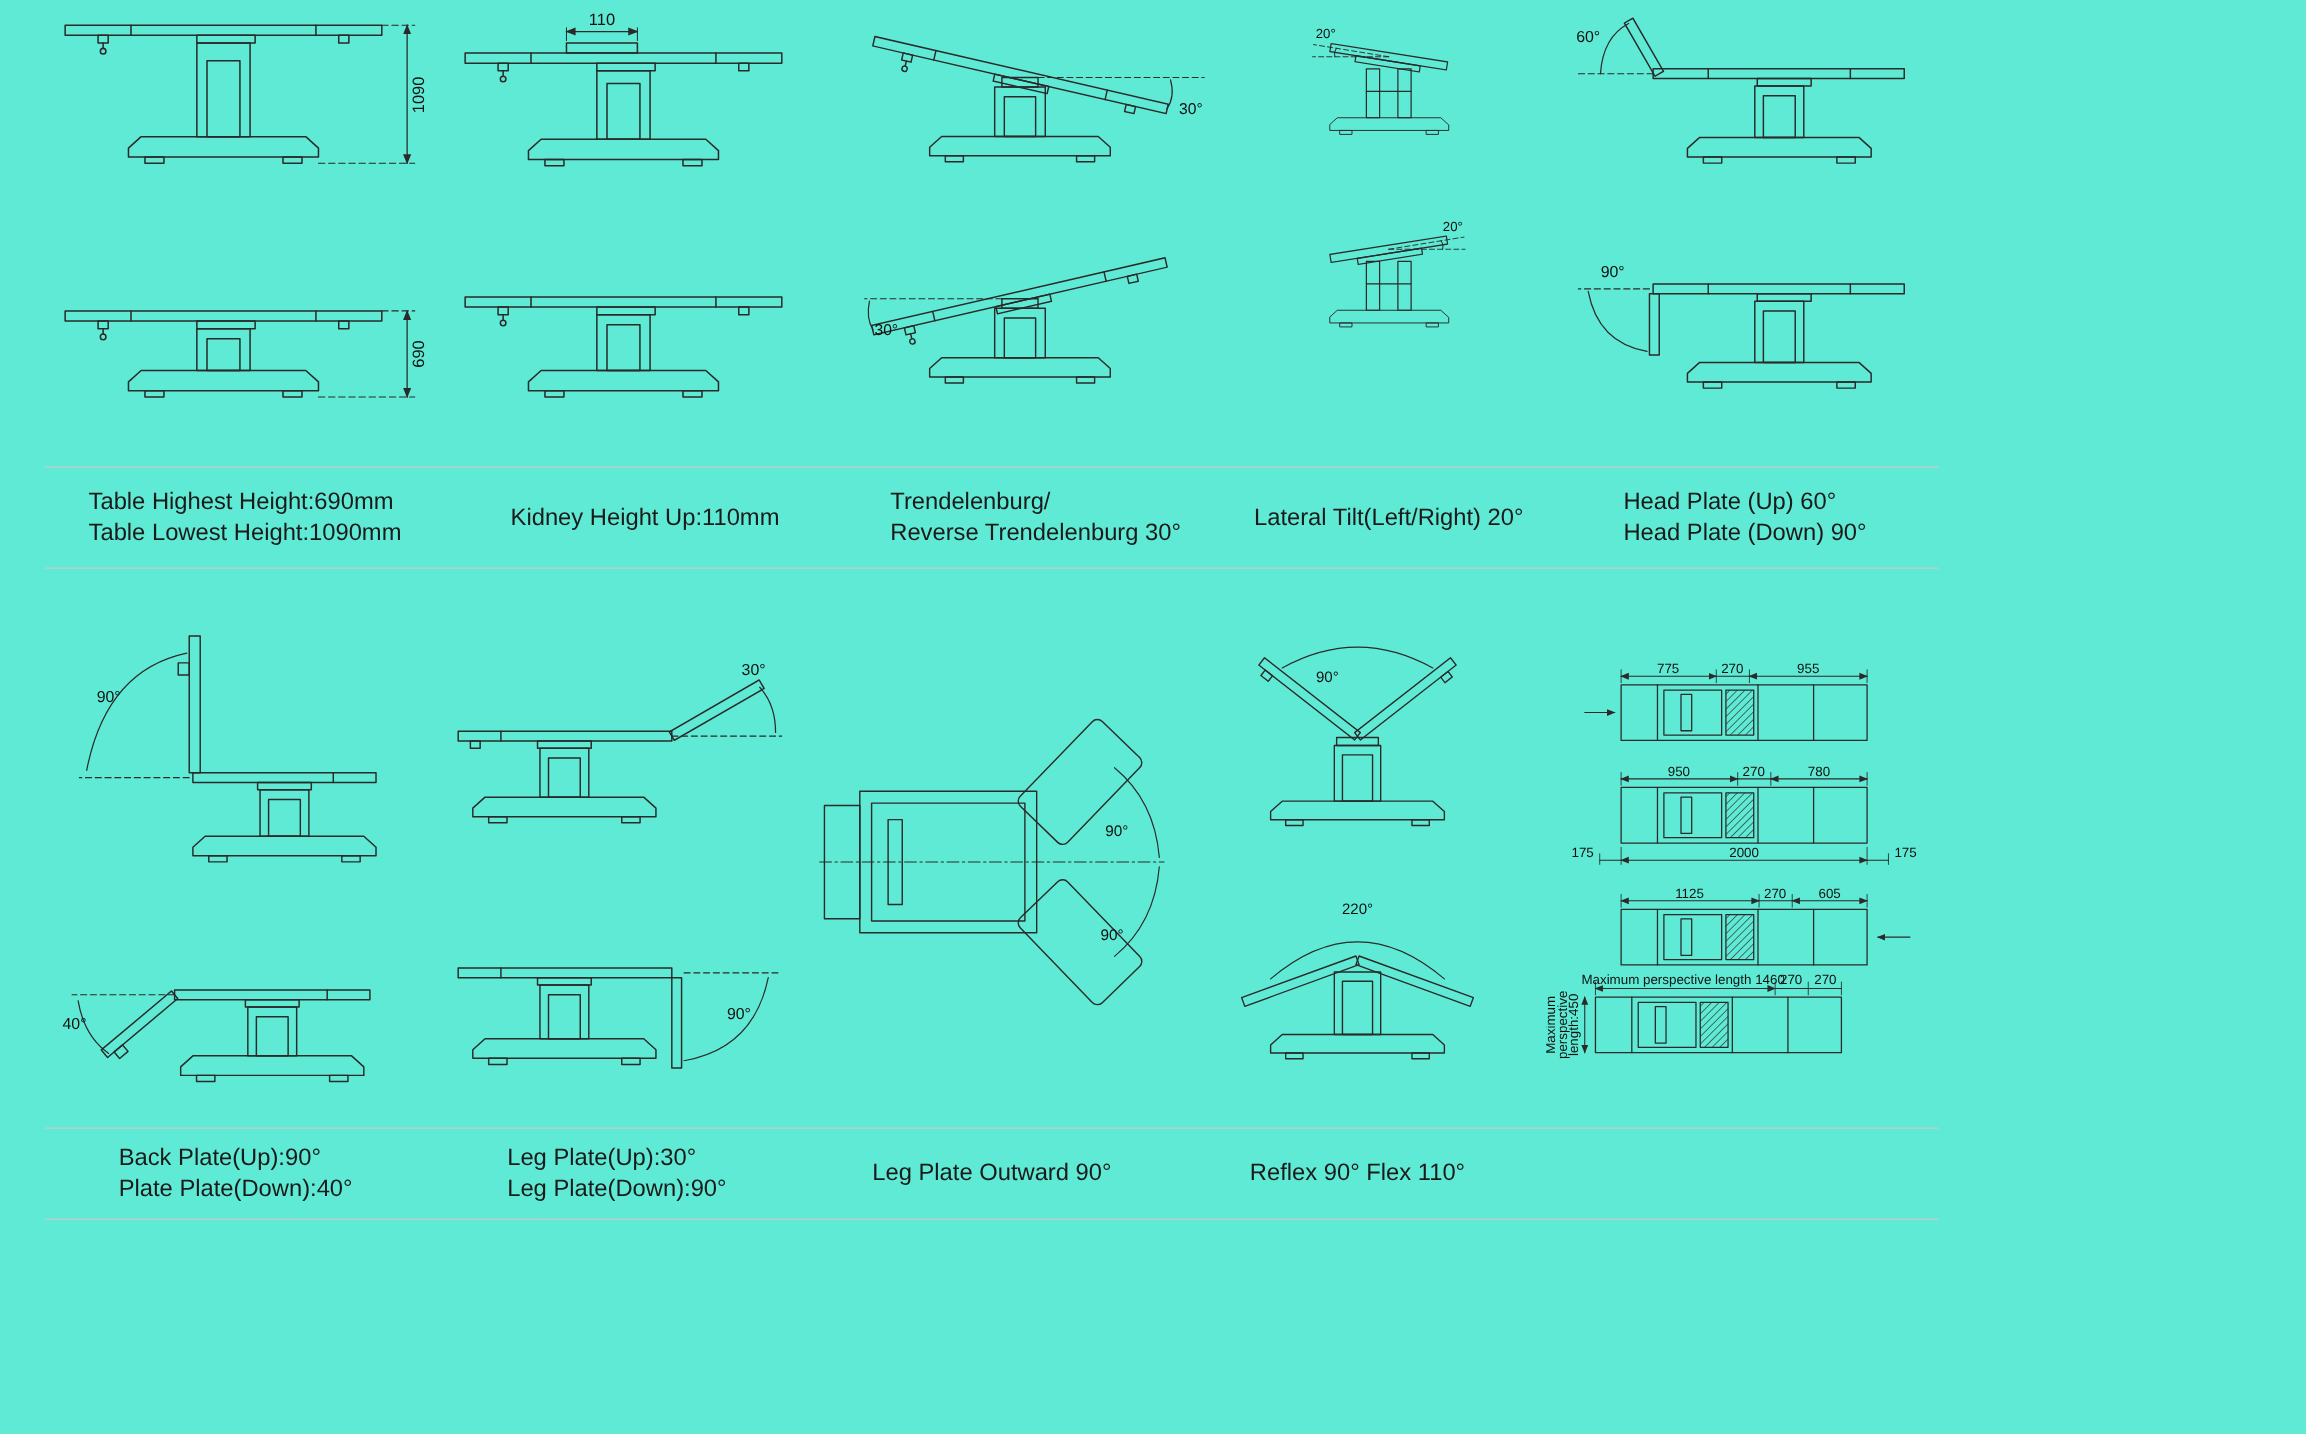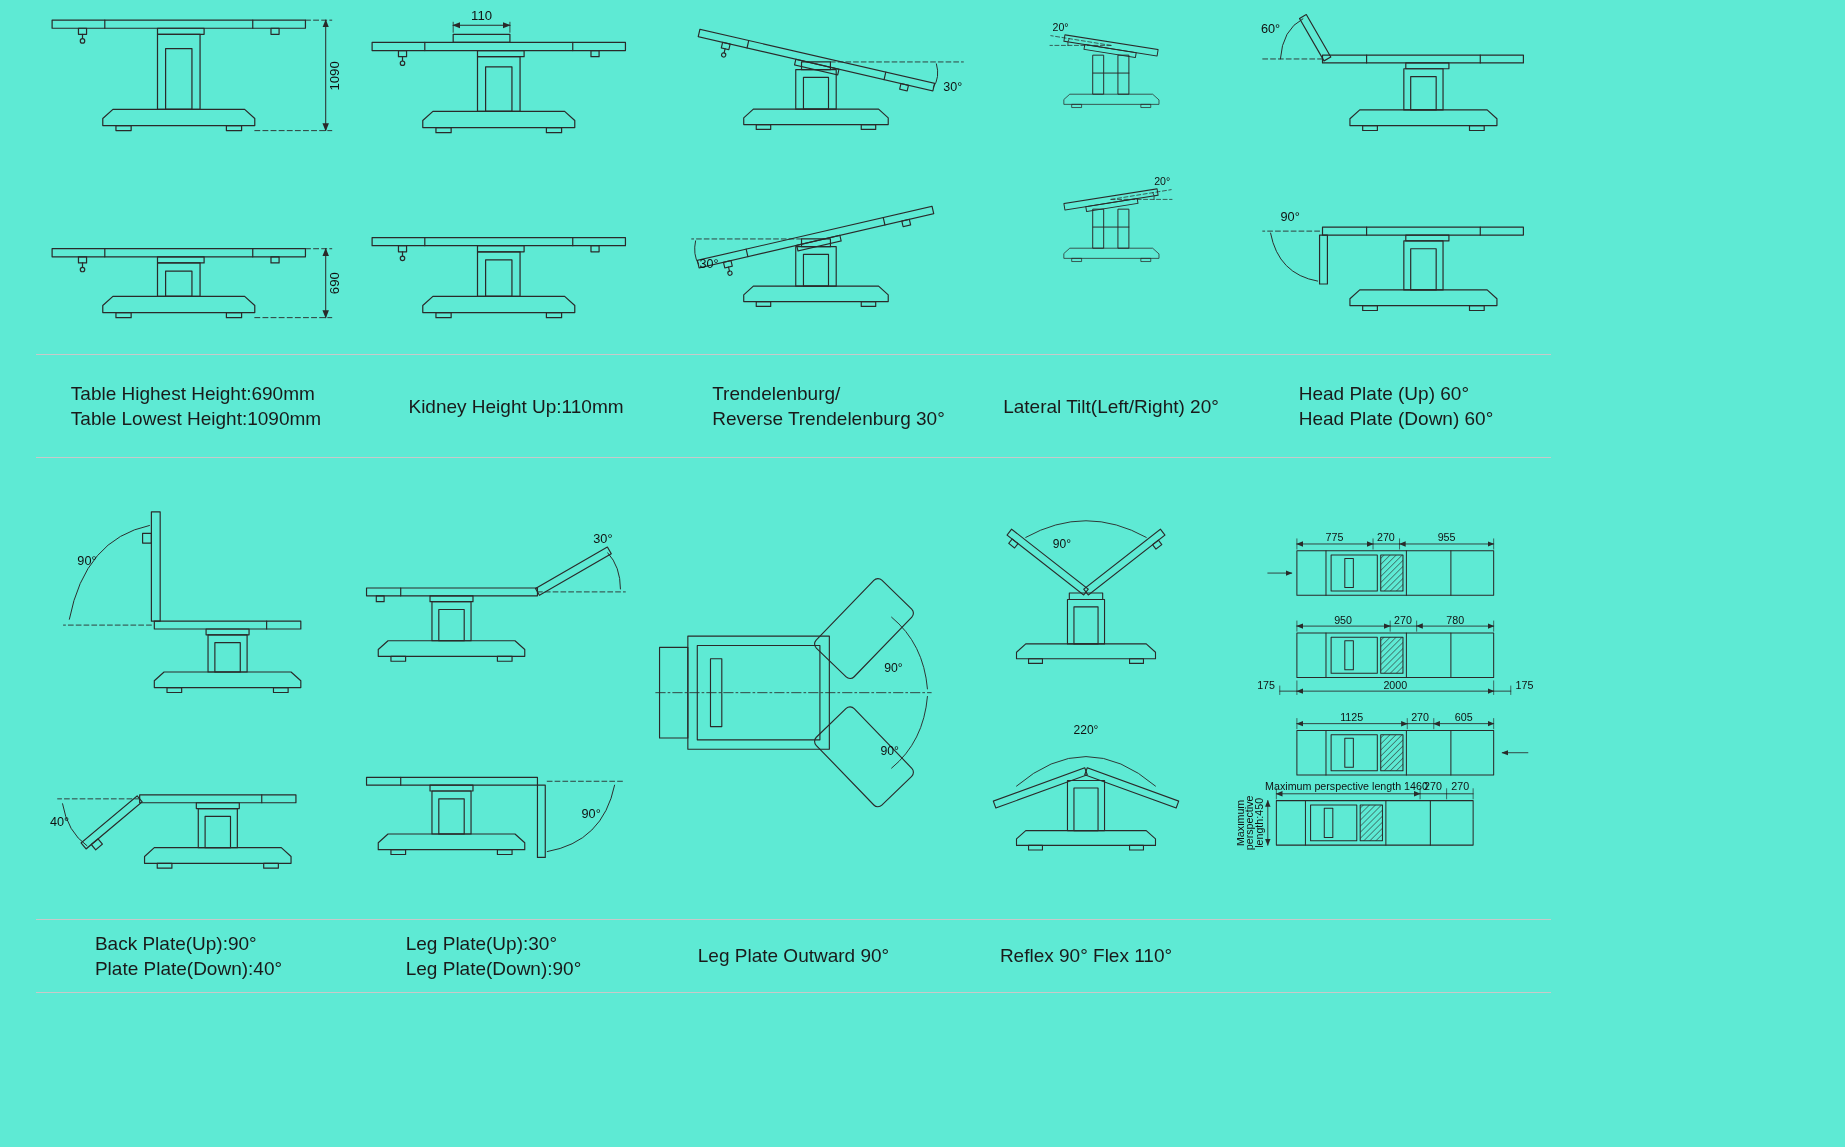--- a/index.html
+++ b/index.html
@@ -8,24 +8,24 @@
   .sheet { position:relative; width:1845px; height:1147px; background:#5eead4; overflow:hidden; padding:8px 0 0 36px; }
   .content { width:1515px; }
 
   .grid-top { display:grid; grid-template-columns:320px 320px 305px 260px 310px; }
   .grid-bottom { display:grid; grid-template-columns:305px 305px 295px 290px 320px; margin-top:46px; }
   .cell { display:flex; flex-direction:column; gap:28px; padding:0 8px; }
   .cell-b { display:flex; flex-direction:column; gap:10px; padding:0 6px; }
 
   .label-row { display:grid; grid-template-columns:320px 320px 305px 260px 310px;
                border-top:1px solid #c9c9c9; border-bottom:1px solid #c9c9c9;
-               height:104px; align-items:center; margin-top:4px; }
+               height:82px; align-items:center; margin-top:23px; }
   .label-row-b { display:grid; grid-template-columns:305px 305px 295px 290px 320px;
                border-top:1px solid #c9c9c9; border-bottom:1px solid #c9c9c9;
-               height:74px; align-items:center; margin-top:14px; }
+               height:74px; align-items:center; }
   .label-cell { display:flex; justify-content:center; }
   .label-cell .lines { text-align:left; font-size:19px; line-height:1.32; color:#1a1a1a; }
 
   svg.draw { display:block; width:100%; height:auto; }
   .draw rect, .draw path, .draw line, .draw circle, .draw polygon {
     fill:none; stroke:#2a2a2a; stroke-width:1.2; stroke-linejoin:round; stroke-linecap:round;
   }
   .draw .dim  { stroke-width:1; }
   .draw .thin { stroke-width:0.8; }
   .draw .dash { stroke-dasharray:5 3; stroke-width:0.9; }
@@ -253,21 +253,21 @@
       </div>
       <div class="label-cell">
         <div class="lines">
           <div>Lateral Tilt(Left/Right) 20°</div>
           <div></div>
         </div>
       </div>
       <div class="label-cell">
         <div class="lines">
           <div>Head Plate (Up) 60°</div>
-          <div>Head Plate (Down) 60°</div>
+          <div>Head Plate (Down) 90°</div>
         </div>
       </div>
     </div>
 
     <div class="grid-bottom">
 
       <div class="cell-b">
         <svg class="draw" viewBox="0 0 300 200">
           <g>
             <rect x="112" y="8" width="9" height="112"></rect>

